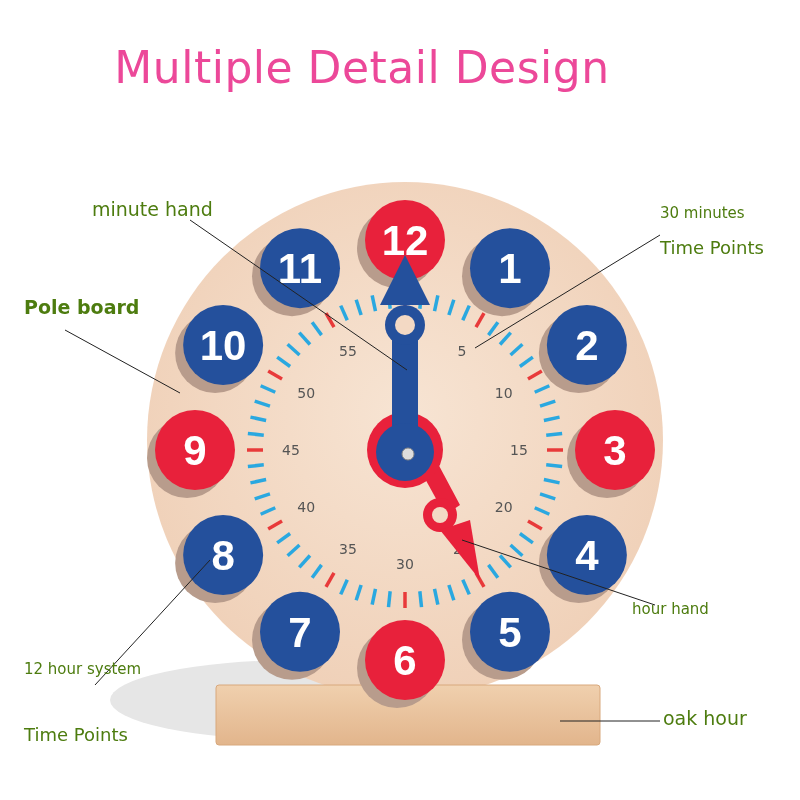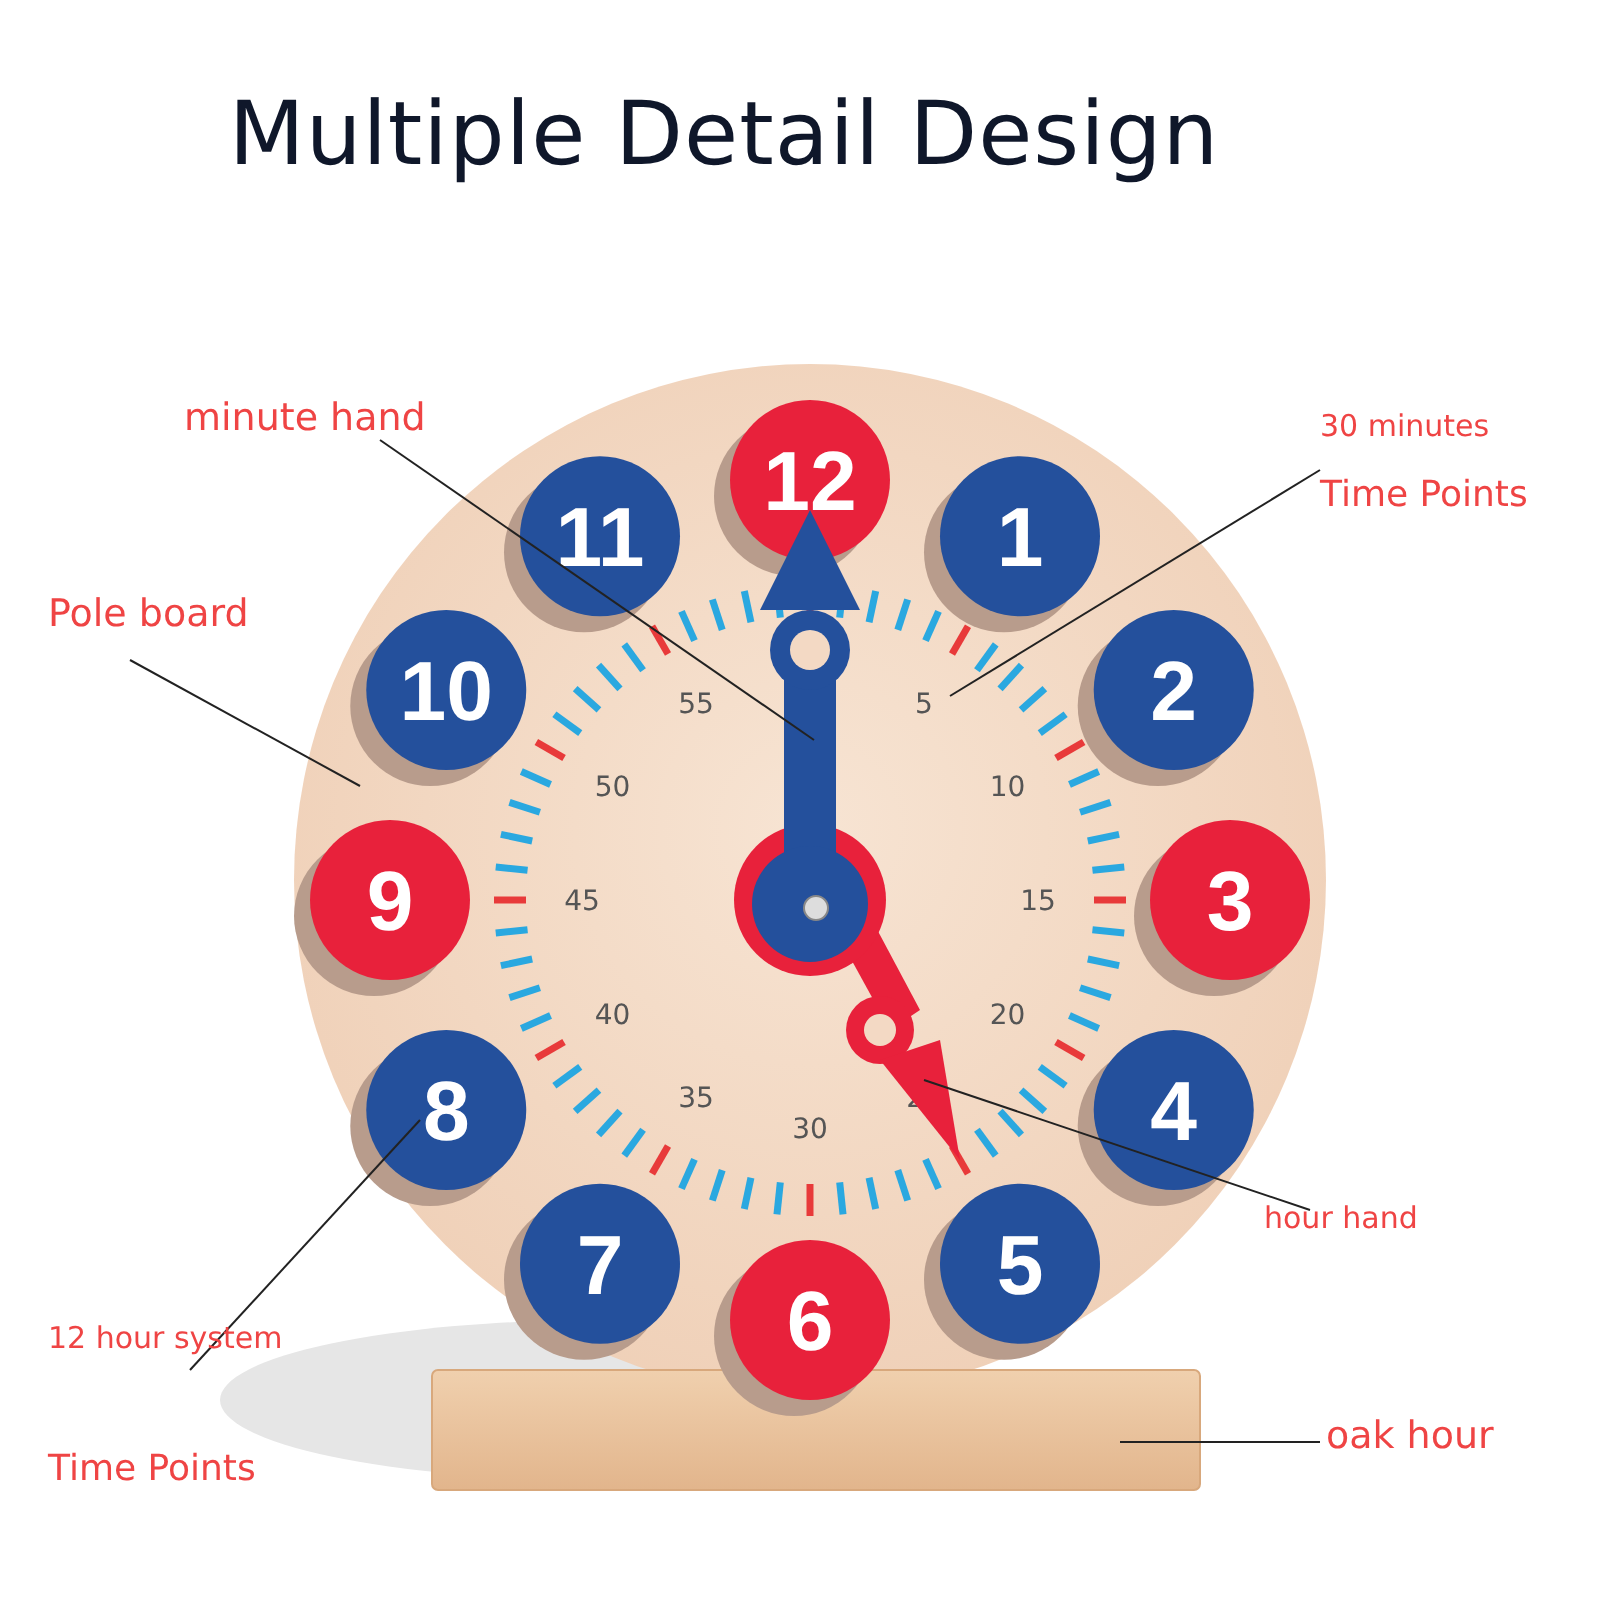--- a/index.html
+++ b/index.html
@@ -1,19 +1,19 @@
 <!DOCTYPE html>
 <html><head>
 <meta charset="utf-8">
 <style>
   html,body{margin:0;padding:0;background:#fff;}
   body{width:800px;height:800px;position:relative;overflow:hidden;font-family:"Liberation Sans",sans-serif;}
-  .title{position:absolute;left:0;top:42px;width:724px;text-align:center;font-size:44px;color:#0f172a;font-family:"DejaVu Sans",sans-serif;letter-spacing:0.5px;}
+  .title{position:absolute;left:0;top:42px;width:724px;text-align:center;font-size:44px;color:#ec4899;font-family:"DejaVu Sans",sans-serif;letter-spacing:0.5px;}
   svg.art{position:absolute;left:0;top:0;}
-  .lbl{position:absolute;color:#ef4444;font-family:"DejaVu Sans",sans-serif;white-space:nowrap;}
+  .lbl{position:absolute;color:#4d7c0f;font-family:"DejaVu Sans",sans-serif;white-space:nowrap;}
   .big{font-size:19px;}
   .small{font-size:15px;}
 </style>
 </head>
 <body>
 
 <div class="title">Multiple Detail Design</div>
 
 <svg class="art" width="800" height="800" viewBox="0 0 800 800">
   <defs>
@@ -194,17 +194,17 @@
     <line x1="65" y1="330" x2="180" y2="393"></line>
     <line x1="655" y1="605" x2="462" y2="540"></line>
     <line x1="210" y1="560" x2="95" y2="685"></line>
     <line x1="560" y1="721" x2="660" y2="721"></line>
   </g>
 </svg>
 
 <div class="lbl big" style="left:92px;top:198px;">minute hand</div>
 <div class="lbl small" style="left:660px;top:204px;">30 minutes</div>
 <div class="lbl big" style="left:660px;top:237px;font-size:18px;">Time Points</div>
-<div class="lbl big" style="left:24px;top:296px;">Pole board</div>
+<div class="lbl big" style="left:24px;top:296px;font-weight:bold;">Pole board</div>
 <div class="lbl big" style="left:632px;top:600px;font-size:15px;">hour hand</div>
 <div class="lbl small" style="left:24px;top:660px;">12 hour system</div>
 <div class="lbl big" style="left:24px;top:724px;font-size:18px;">Time Points</div>
 <div class="lbl big" style="left:663px;top:707px;">oak hour</div>
 
 </body></html>

